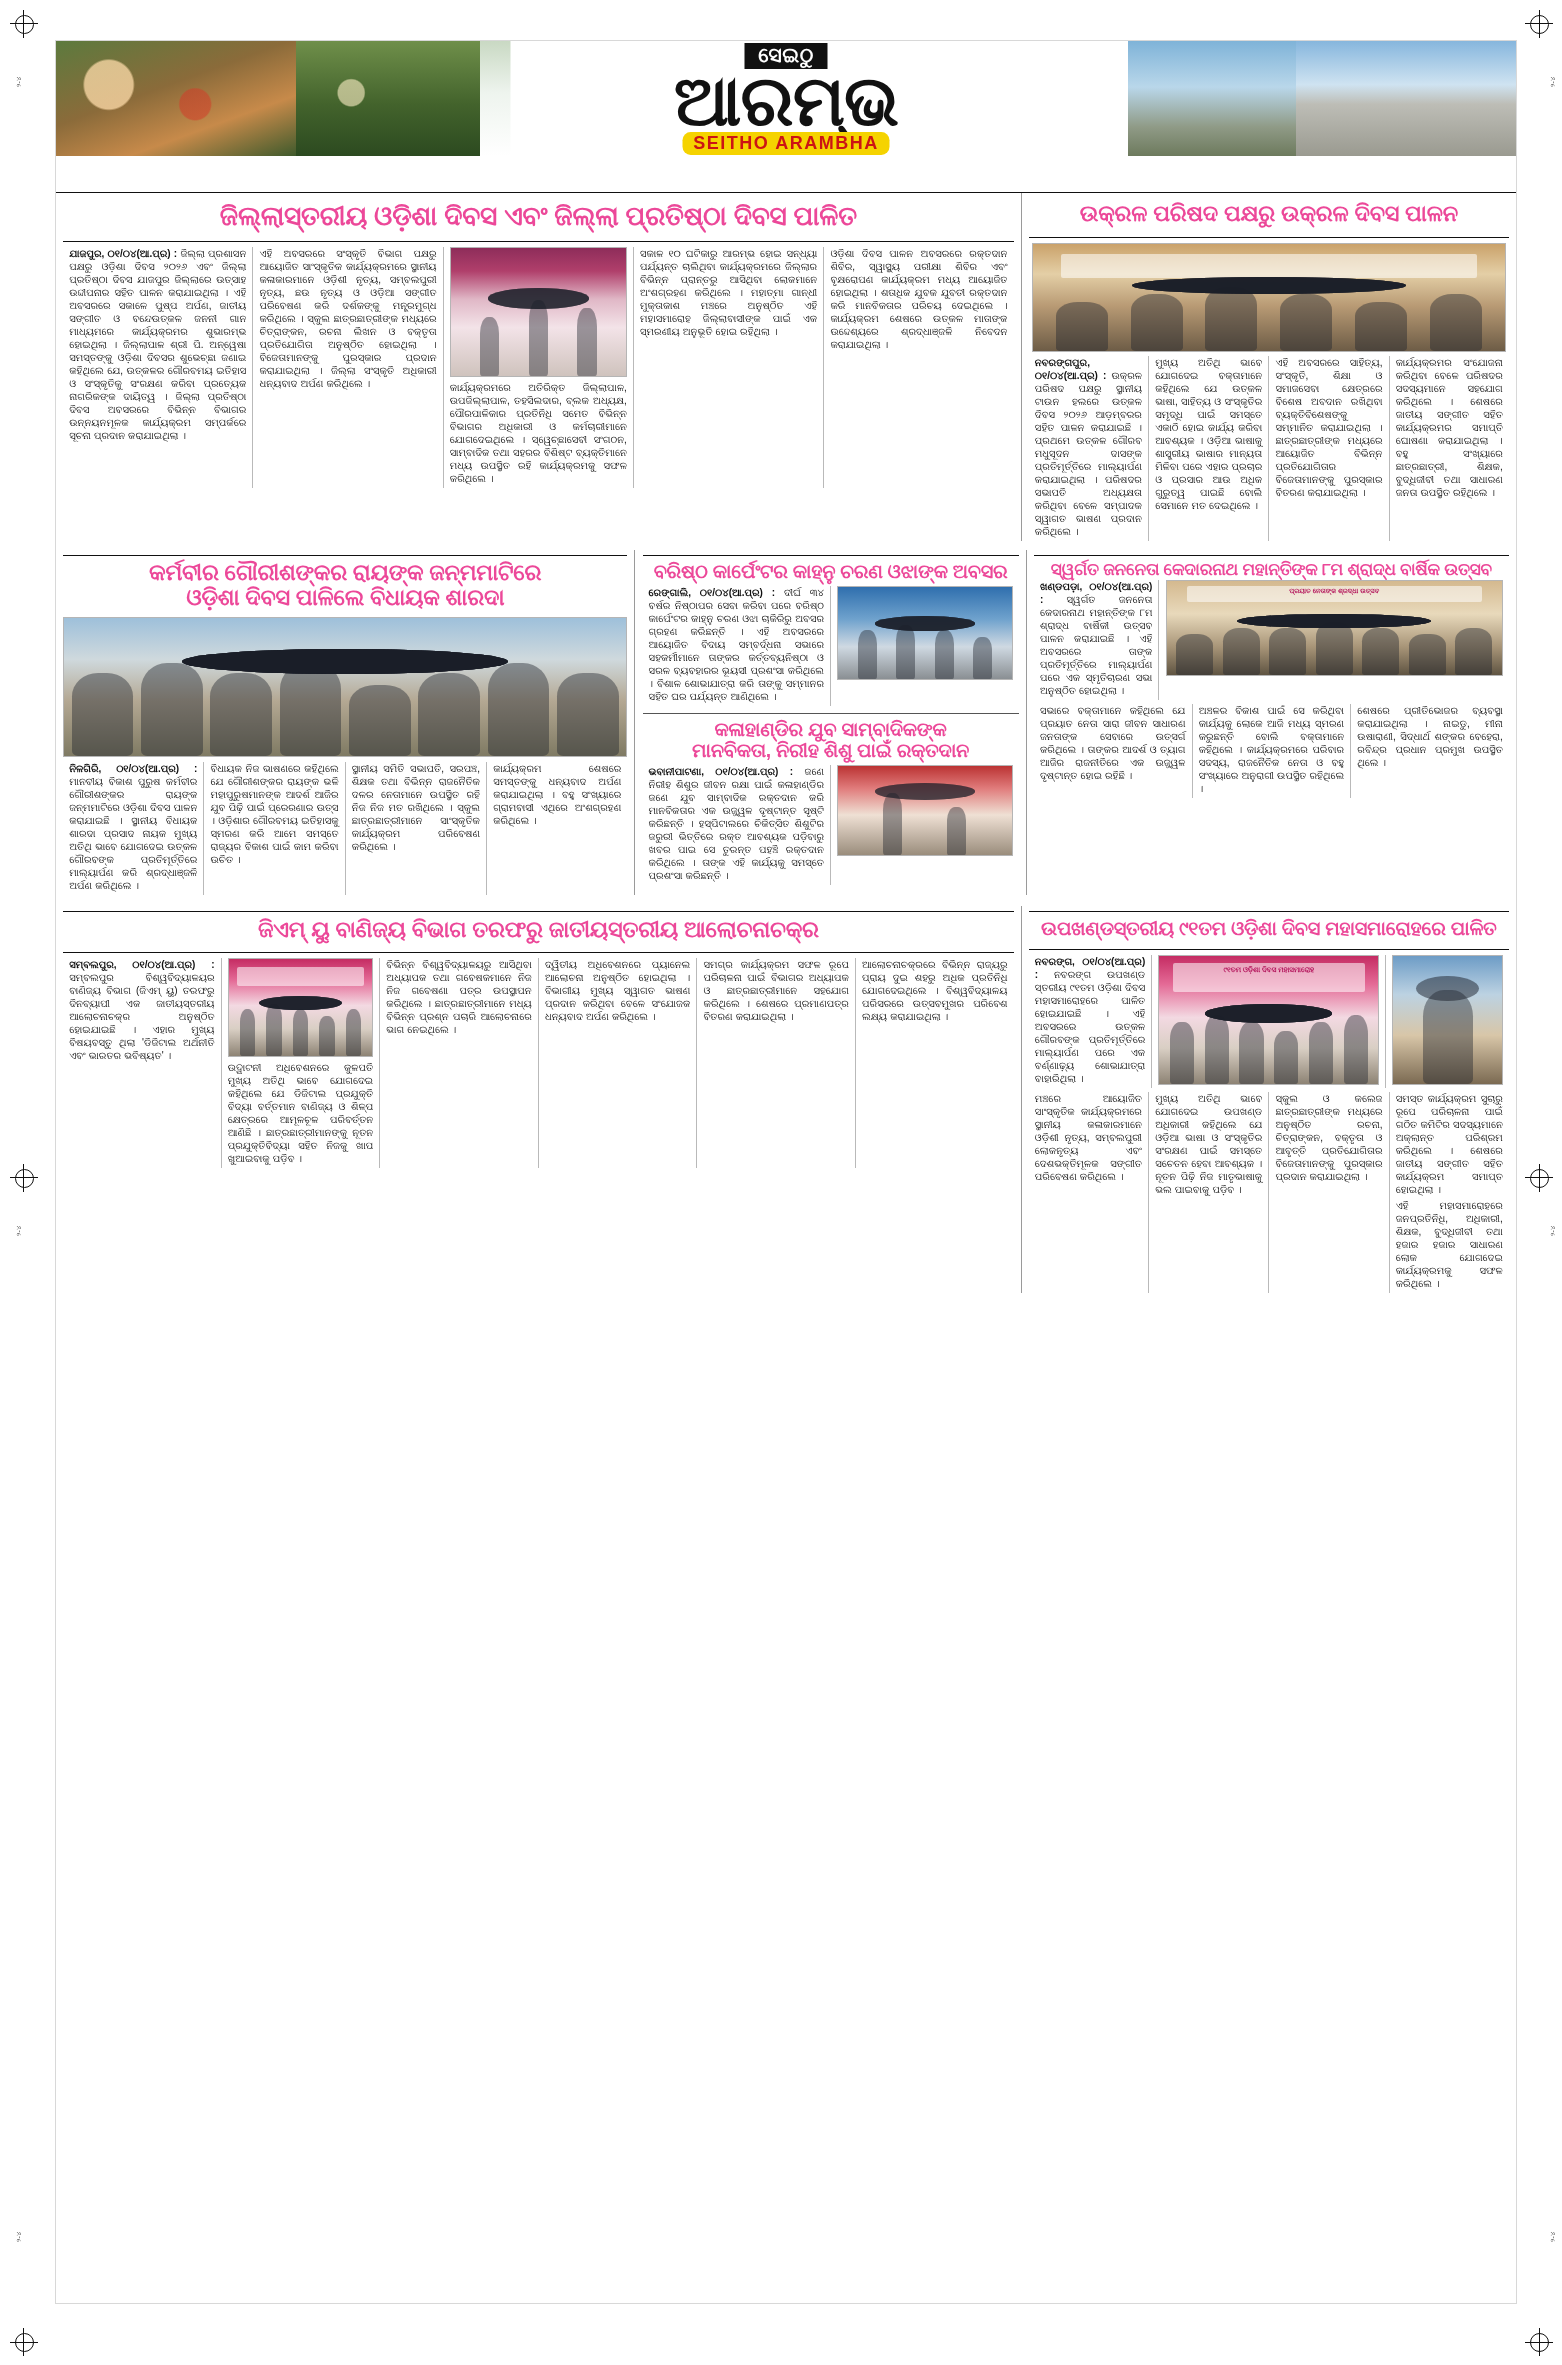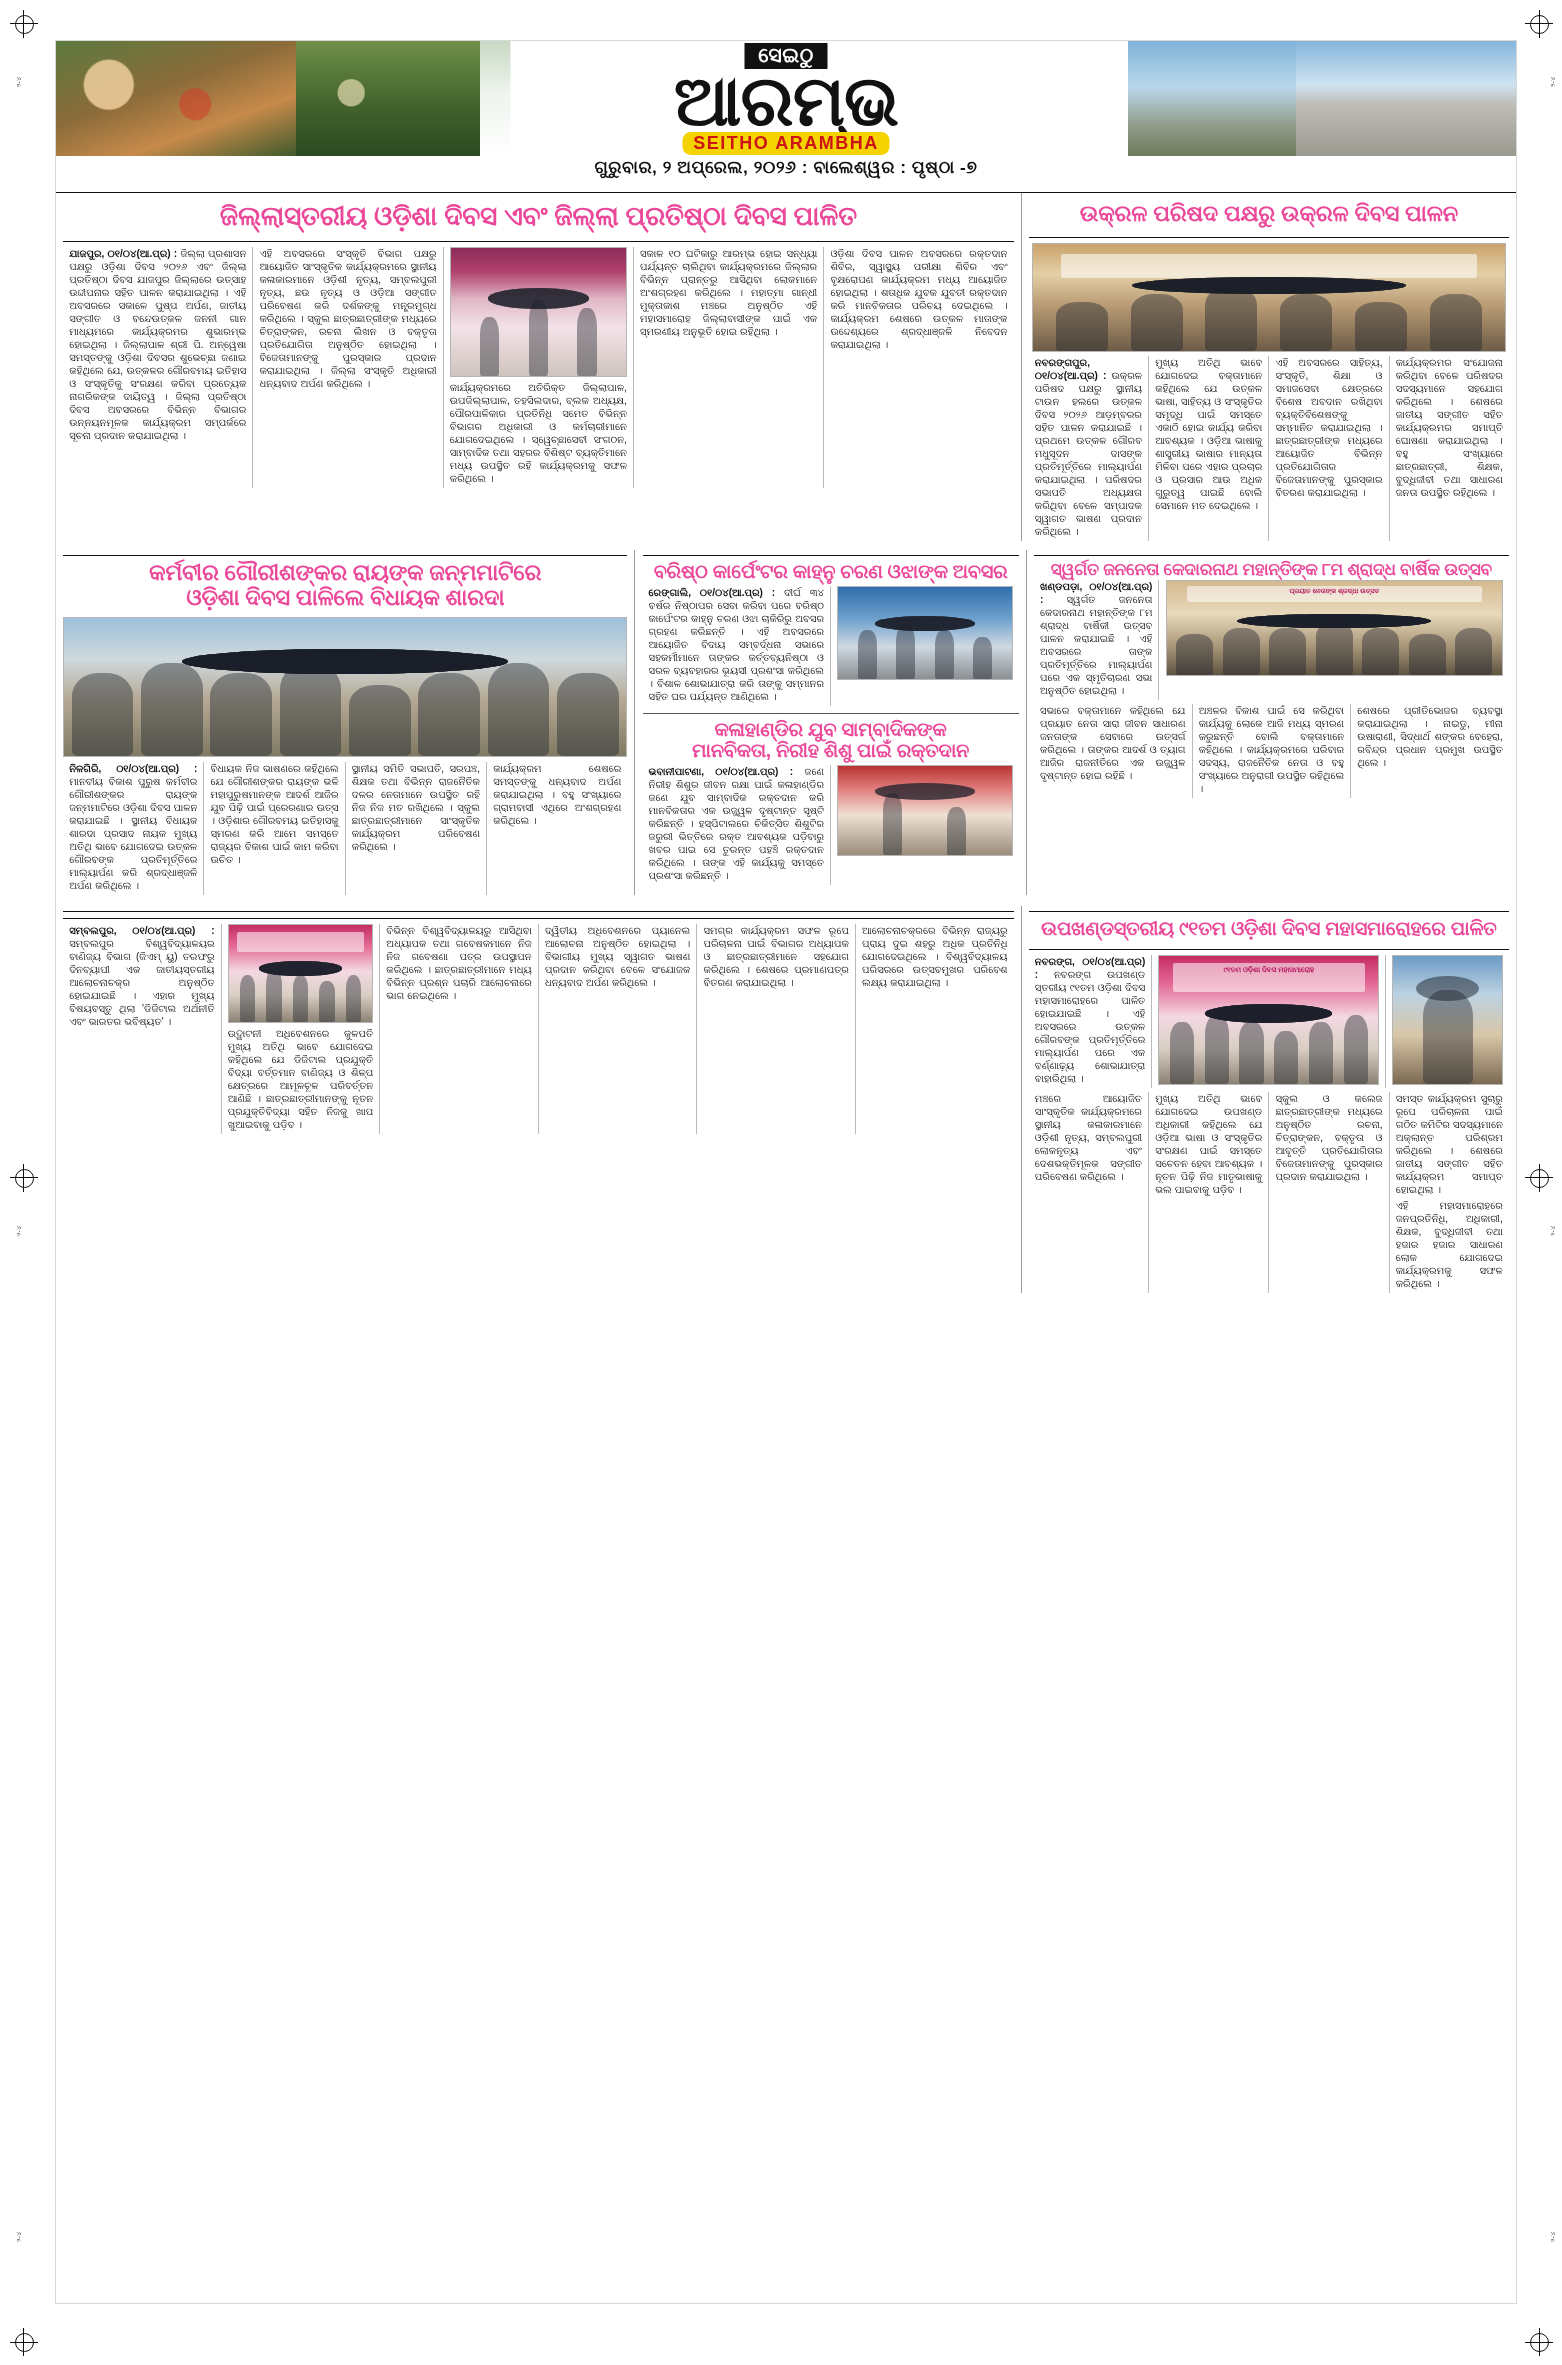--- a/index.html
+++ b/index.html
@@ -167,21 +167,20 @@
         <div class="mast-photo mp3"></div>
         <div class="mast-photo mp4"></div>
         <div class="mast-photo mp5"></div>
         <div class="mast-photo mp6"></div>
       </div>
       <div class="mast-centre">
         <div class="mast-kicker">ସେଇଠୁ</div>
         <div class="mast-title">ଆରମ୍ଭ</div>
         <div class="mast-roman">SEITHO ARAMBHA</div>
       </div>
-      <div class="mast-dateline">ଗୁରୁବାର, ୨ ଅପ୍ରେଲ, ୨୦୨୬ : ବାଲେଶ୍ୱର : ପୃଷ୍ଠା -୭</div>
     </div>
 
     <div class="cols" style="align-items:stretch;">
 
       <div style="width:970px;padding:7.1px 7.1px 0 7.1px;">
         <div class="hl hl-xl" style="padding:2px 0 5.1px;">ଜିଲ୍ଲାସ୍ତରୀୟ ଓଡ଼ିଶା ଦିବସ ଏବଂ ଜିଲ୍ଲା ପ୍ରତିଷ୍ଠା ଦିବସ ପାଳିତ</div>
         <div class="rule"></div>
 
         <div class="cols">
           <div class="c ncol" style="width:20%;">
@@ -426,20 +425,21 @@
             <p>ଶେଷରେ ପ୍ରୀତିଭୋଜର ବ୍ୟବସ୍ଥା କରାଯାଇଥିଲା । ନାଇଡୁ, ମୀନା ଉଷାରାଣୀ, ସିଦ୍ଧାର୍ଥ ଶଙ୍କର ବେହେରା, ରବିନ୍ଦ୍ର ପ୍ରଧାନ ପ୍ରମୁଖ ଉପସ୍ଥିତ ଥିଲେ ।</p>
           </div>
         </div>
       </div>
     </div>
 
     <div class="cols" style="margin-top:11.2px;align-items:stretch;">
 
       <div style="width:970px;padding:0 7.1px;">
         <div class="rule"></div>
+        <div class="hl hl-l" style="padding-bottom:5.1px;">ଜିଏମ୍ ୟୁ ବାଣିଜ୍ୟ ବିଭାଗ ତରଫରୁ ଜାତୀୟସ୍ତରୀୟ ଆଲୋଚନାଚକ୍ର</div>
         <div class="rule"></div>
 
         <div class="cols">
           <div class="c ncol" style="width:16.6%;">
             <p><span class="lead">ସମ୍ବଲପୁର, ୦୧/୦୪(ଆ.ପ୍ର) :</span>
                <span>ସମ୍ବଲପୁର ବିଶ୍ୱବିଦ୍ୟାଳୟର ବାଣିଜ୍ୟ ବିଭାଗ (ଜିଏମ୍ ୟୁ) ତରଫରୁ ଦିନବ୍ୟାପୀ ଏକ ଜାତୀୟସ୍ତରୀୟ ଆଲୋଚନାଚକ୍ର ଅନୁଷ୍ଠିତ ହୋଇଯାଇଛି । ଏହାର ମୁଖ୍ୟ ବିଷୟବସ୍ତୁ ଥିଲା 'ଡିଜିଟାଲ ଅର୍ଥନୀତି ଏବଂ ଭାରତର ଭବିଷ୍ୟତ' ।</span></p>
           </div>
           <div class="c" style="width:16.6%;">
             <div class="photo ph-banner" style="height:97px;margin-bottom:4.1px;">
               <div class="bannertext" style="top:8%;height:20%;"></div>

